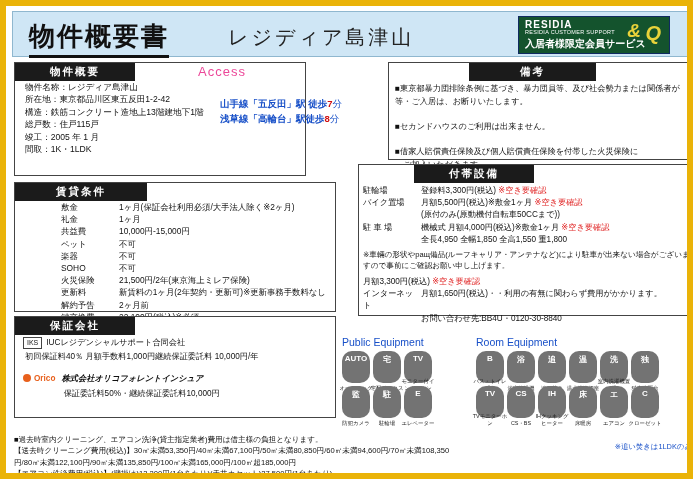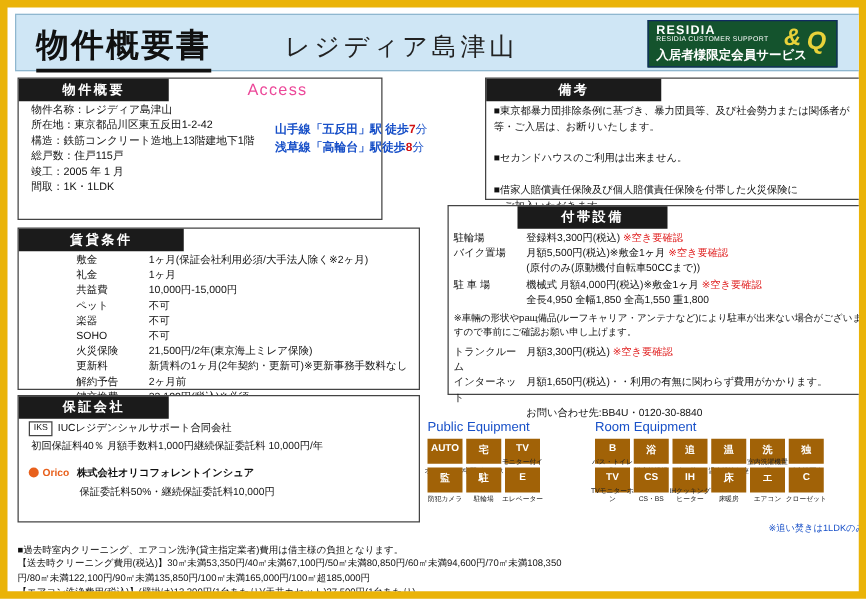--- a/index.html
+++ b/index.html
@@ -43,36 +43,36 @@
 
   
   .access{position:absolute;left:192px;top:58px;width:190px;}
   .access .ttl{font-size:13px;text-align:left;letter-spacing:1px;color:#ec4899;}
   .access .route{position:absolute;left:22px;top:32px;font-size:9.5px;line-height:15px;color:#1850c8;}
   .access .route b{color:#1850c8;}
   .access .min{color:#d01010;font-weight:bold;}
 
   
   .sec-biko{left:382px;top:56px;width:303px;}
-  .sec-biko .bar{width:140px;}
+  .sec-biko .bar{width:127px;margin-left:80px;}
   .biko{position:absolute;left:6px;top:20px;font-size:8.2px;line-height:12.6px;white-space:pre-line;}
 
   .sec-fu{left:352px;top:158px;width:333px;}
   .sec-fu .bar{width:120px;margin-left:55px;}
   .fu{position:absolute;left:4px;top:20px;font-size:8.2px;line-height:12.2px;}
   .fu .r{display:flex;}
   .fu .k{width:58px;flex:0 0 58px;}
   .red{color:#e01f1f;}
   .note{font-size:7.6px;line-height:11px;color:#111;}
 
   
   .equip{position:absolute;left:336px;top:330px;width:350px;}
   .equip .h{font-size:10.5px;color:#1850c8;}
   .eq-grid{display:flex;flex-wrap:wrap;gap:3px;margin-top:3px;}
-  .eq{width:28px;height:20px;background:#a16207;color:#fff;border-radius:0;position:relative;}
+  .eq{width:28px;height:32px;background:#737373;color:#fff;border-radius:10px;position:relative;}
   .eq .gl{position:absolute;left:0;right:0;top:3px;text-align:center;font-size:8px;font-weight:bold;}
   .eq .cap{position:absolute;left:-4px;right:-4px;bottom:-9px;text-align:center;font-size:5.4px;color:#222;}
   .equip-note{font-size:7.4px;color:#1850c8;margin-top:24px;text-align:right;}
 
   
   .footer{position:absolute;left:8px;top:428px;width:677px;font-size:7.6px;line-height:11.4px;white-space:pre-line;color:#111;}
 </style>
 </head>
 <body>
 
@@ -153,21 +153,21 @@
   <div class="box sec-hosho" style="height:100px;">
     <div class="bar">保証会社</div>
     <div class="hosho">
       <div class="line1">
         <span class="iks">IKS</span>
         <span>IUCレジデンシャルサポート合同会社</span>
       </div>
       <div style="margin:2px 0 10px 2px;">初回保証料40％ 月額手数料1,000円継続保証委託料 10,000円/年</div>
       <div>
         <span class="orico-dot"></span><span class="orico-name">Orico</span>
-        <span style="margin-left:4px;font-weight:bold;">株式会社オリコフォレントインシュア</span>
+        <span style="margin-left:4px;font-weight:bold;font-style:italic;">株式会社オリコフォレントインシュア</span>
       </div>
       <div style="margin:3px 0 0 2px;text-align:center;">保証委託料50%・継続保証委託料10,000円</div>
     </div>
   </div>
 
   <div class="access">
     <div class="ttl">Access</div>
     <div class="route" id="access-routes">
         <div><b>山手線「五反田」駅 徒歩</b><span class="min">7</span>分</div>
         <div><b>浅草線「高輪台」駅徒歩</b><span class="min">8</span>分</div>
@@ -204,21 +204,20 @@
         <div class="r">
           <div class="k">駐 車 場</div>
           <div>機械式 月額4,000円(税込)※敷金1ヶ月 <span class="red">※空き要確認</span></div>
         </div>
         <div class="r">
           <div class="k"></div>
           <div>全長4,950 全幅1,850 全高1,550 重1,800</div>
         </div>
         <div class="note" style="margin-top: 3px;">※車輛の形状やращ備品(ルーフキャリア・アンテナなど)により駐車が出来ない場合がございますので事前にご確認お願い申し上げます。</div>
         <div class="r" style="margin-top: 5px;">
-          <div class="k">トランクルーム</div>
           <div>月額3,300円(税込) <span class="red">※空き要確認</span></div>
         </div>
         <div class="r">
           <div class="k">インターネット</div>
           <div>月額1,650円(税込)・・利用の有無に関わらず費用がかかります。</div>
         </div>
         <div style="margin-left: 58px;">お問い合わせ先:BB4U・0120-30-8840</div>
       </div>
   </div>
 

